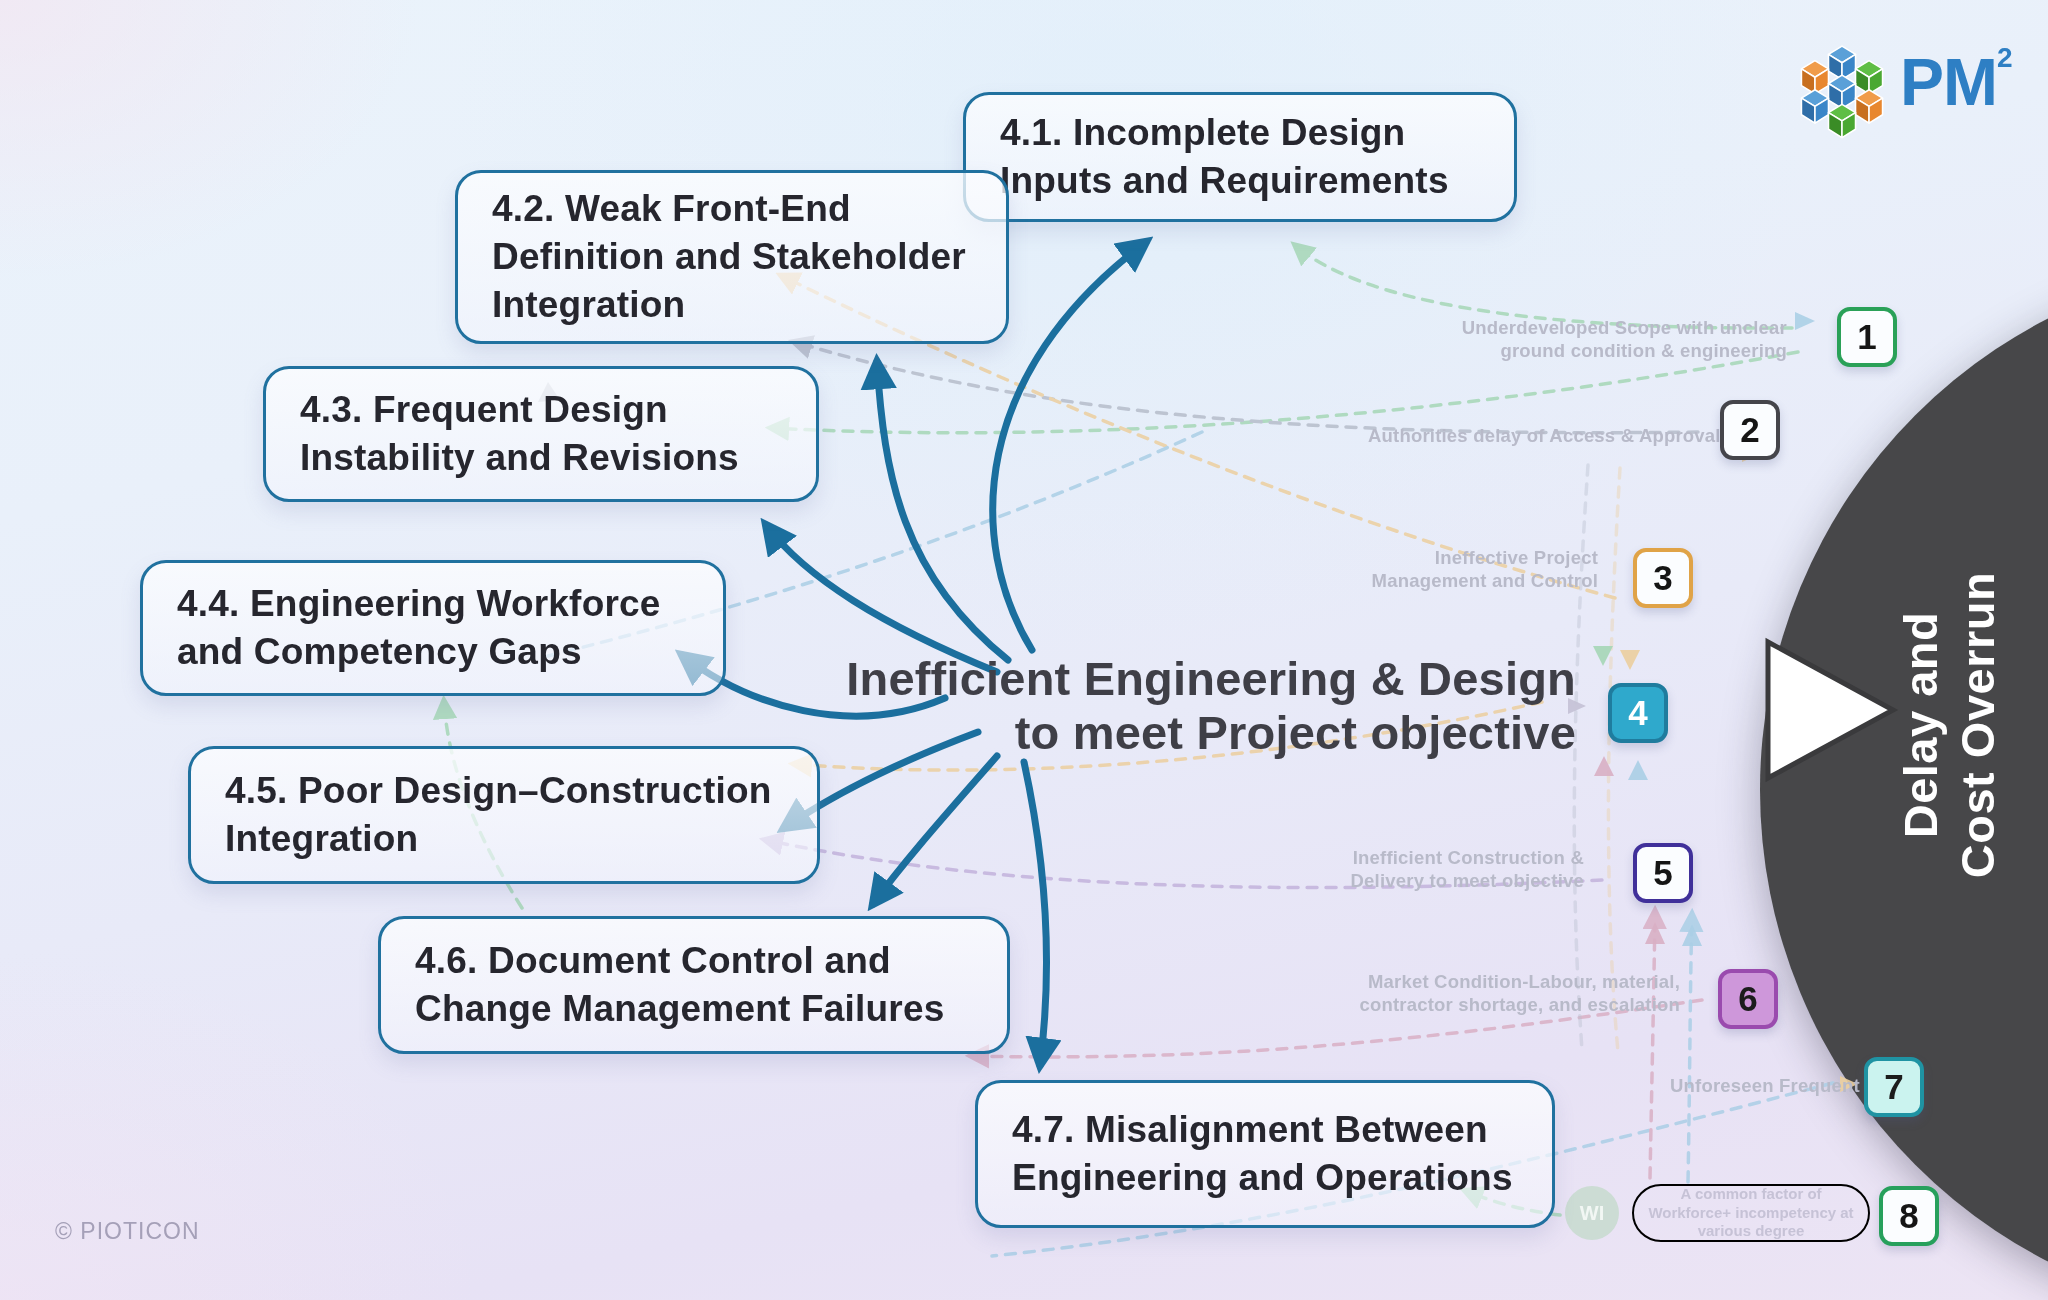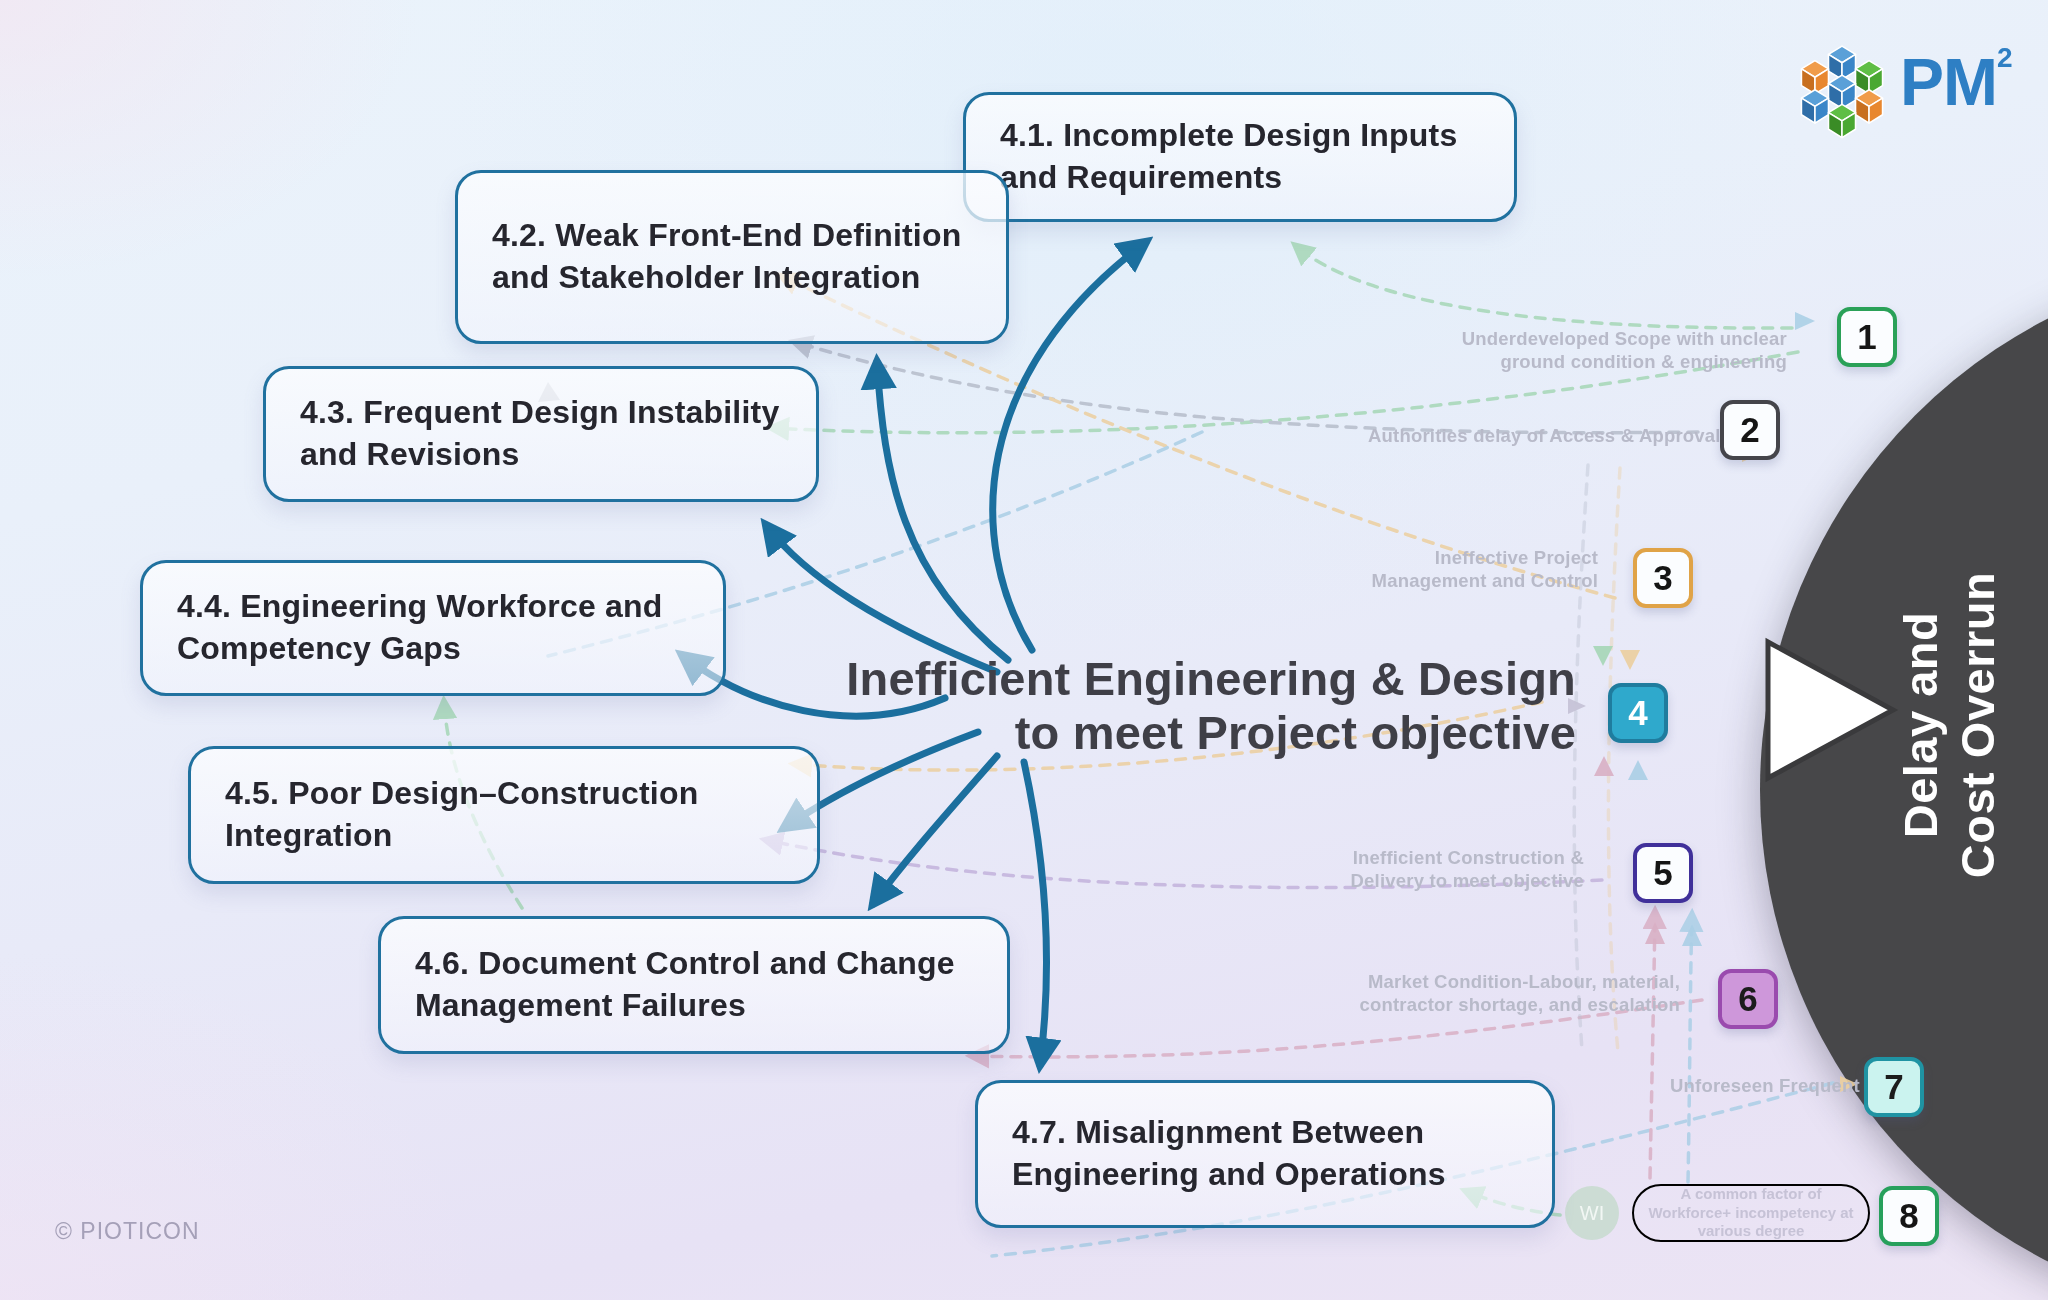--- a/index.html
+++ b/index.html
@@ -22,21 +22,21 @@
     transform:rotate(-90deg);z-index:3;text-align:center;color:#ffffff;
     font-size:47px;font-weight:700;line-height:1.22;letter-spacing:.5px;}
   
   svg.layer{position:absolute;left:0;top:0;z-index:2;}
   
   .cause{position:absolute;display:flex;align-items:center;
     border:3.5px solid #20719f;border-radius:26px;
     background:linear-gradient(180deg, rgba(252,253,255,.78), rgba(243,245,253,.55));
     box-shadow:0 10px 20px rgba(110,120,170,.17);
     padding:0 22px 0 34px;z-index:3;
-    color:#26262e;font-size:32px;font-weight:700;line-height:1.3;letter-spacing:.2px;}
+    color:#26262e;font-size:37px;font-weight:700;line-height:1.3;letter-spacing:.2px;}
   .c1{left:963px;top:92px;width:492px;height:124px;}
   .c2{left:455px;top:170px;width:492px;height:168px;}
   .c3{left:263px;top:366px;width:494px;height:130px;}
   .c4{left:140px;top:560px;width:524px;height:130px;}
   .c5{left:188px;top:746px;width:570px;height:132px;}
   .c6{left:378px;top:916px;width:570px;height:132px;}
   .c7{left:936px;top:1080px;width:518px;height:142px;margin-left:39px;}
   
   .title{position:absolute;left:766px;top:652px;width:810px;z-index:3;text-align:right;
     color:#3f3f47;font-size:47px;font-weight:700;line-height:1.15;letter-spacing:.2px;}
@@ -45,30 +45,30 @@
     background:#fbfdff;z-index:4;display:flex;align-items:center;justify-content:center;
     font-size:35px;font-weight:700;color:#151515;
     box-shadow:0 5px 10px rgba(80,90,140,.22);}
   .b1{left:1837px;top:307px;} .b2{left:1720px;top:400px;} .b3{left:1633px;top:548px;}
   .b4{left:1608px;top:683px;} .b5{left:1633px;top:843px;} .b6{left:1718px;top:969px;}
   .b7{left:1864px;top:1057px;} .b8{left:1879px;top:1186px;}
   
   .flabel{position:absolute;z-index:2;color:#b8bac9;font-size:18.5px;font-weight:600;
     line-height:1.25;letter-spacing:.2px;}
   .ra{text-align:right;}
-  .f1l{left:1455px;top:316px;width:332px;margin-top:11px;}
+  .f1l{left:1455px;top:316px;width:332px;}
   .f2l{left:1368px;top:424px;width:330px;white-space:nowrap;}
   .f3l{left:1348px;top:546px;width:250px;}
   .f5l{left:1328px;top:846px;width:256px;}
   .f6l{left:1344px;top:970px;width:336px;}
   .f7l{left:1670px;top:1074px;white-space:nowrap;}
   
   .wi-circle{position:absolute;left:1565px;top:1186px;width:54px;height:54px;border-radius:50%;
     background:#ccdcd4;color:#f2f7f4;display:flex;align-items:center;justify-content:center;
-    font-size:20px;font-weight:400;z-index:2;}
+    font-size:20px;font-weight:700;z-index:2;}
   .wi-pill{position:absolute;left:1632px;top:1184px;width:238px;height:58px;border-radius:30px;
     border:2px solid #000000;display:flex;align-items:center;justify-content:center;text-align:center;
     color:#c6c2d6;font-size:15px;font-weight:600;line-height:1.25;z-index:2;padding:0 10px;box-sizing:border-box;}
   
   .logo{position:absolute;left:1790px;top:44px;z-index:3;display:flex;align-items:flex-start;}
   .logo-text{color:#2e7fc4;font-size:66px;font-weight:700;line-height:1;margin-left:6px;letter-spacing:-1px;}
   .logo-sup{font-size:28px;vertical-align:38px;font-weight:700;}
   .copyright{position:absolute;left:55px;top:1218px;z-index:2;color:#a5a0b8;font-size:23px;font-weight:500;letter-spacing:1px;text-align:center;}
 </style>
 </head>

